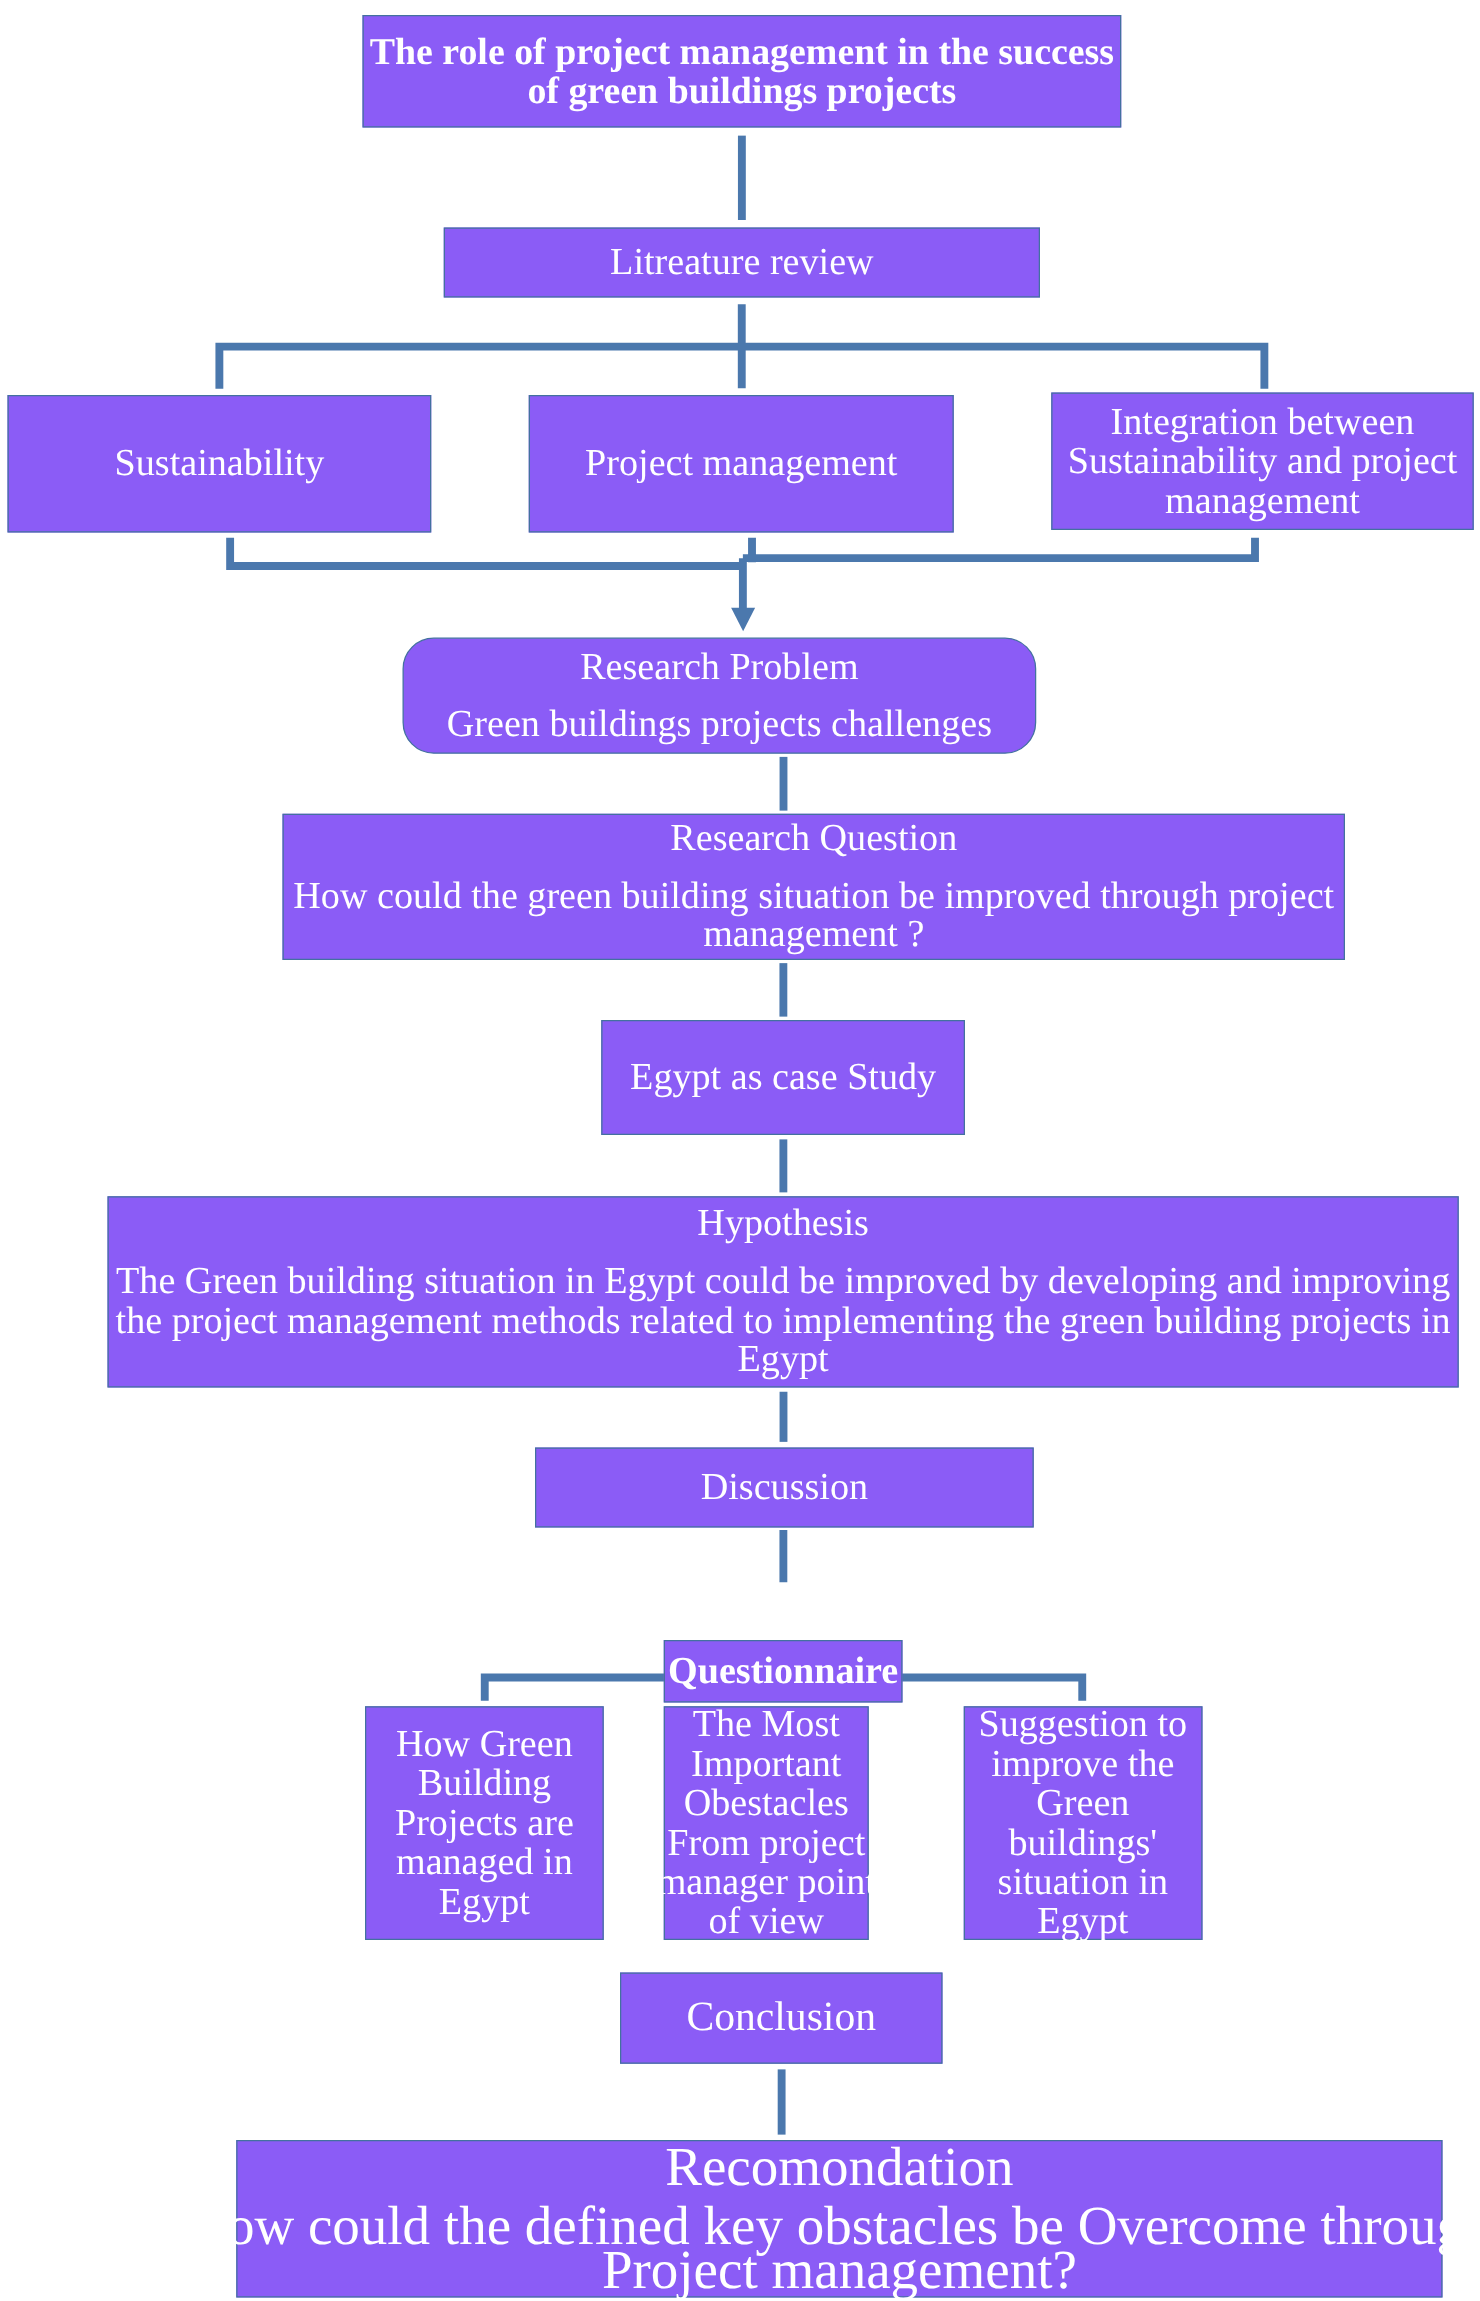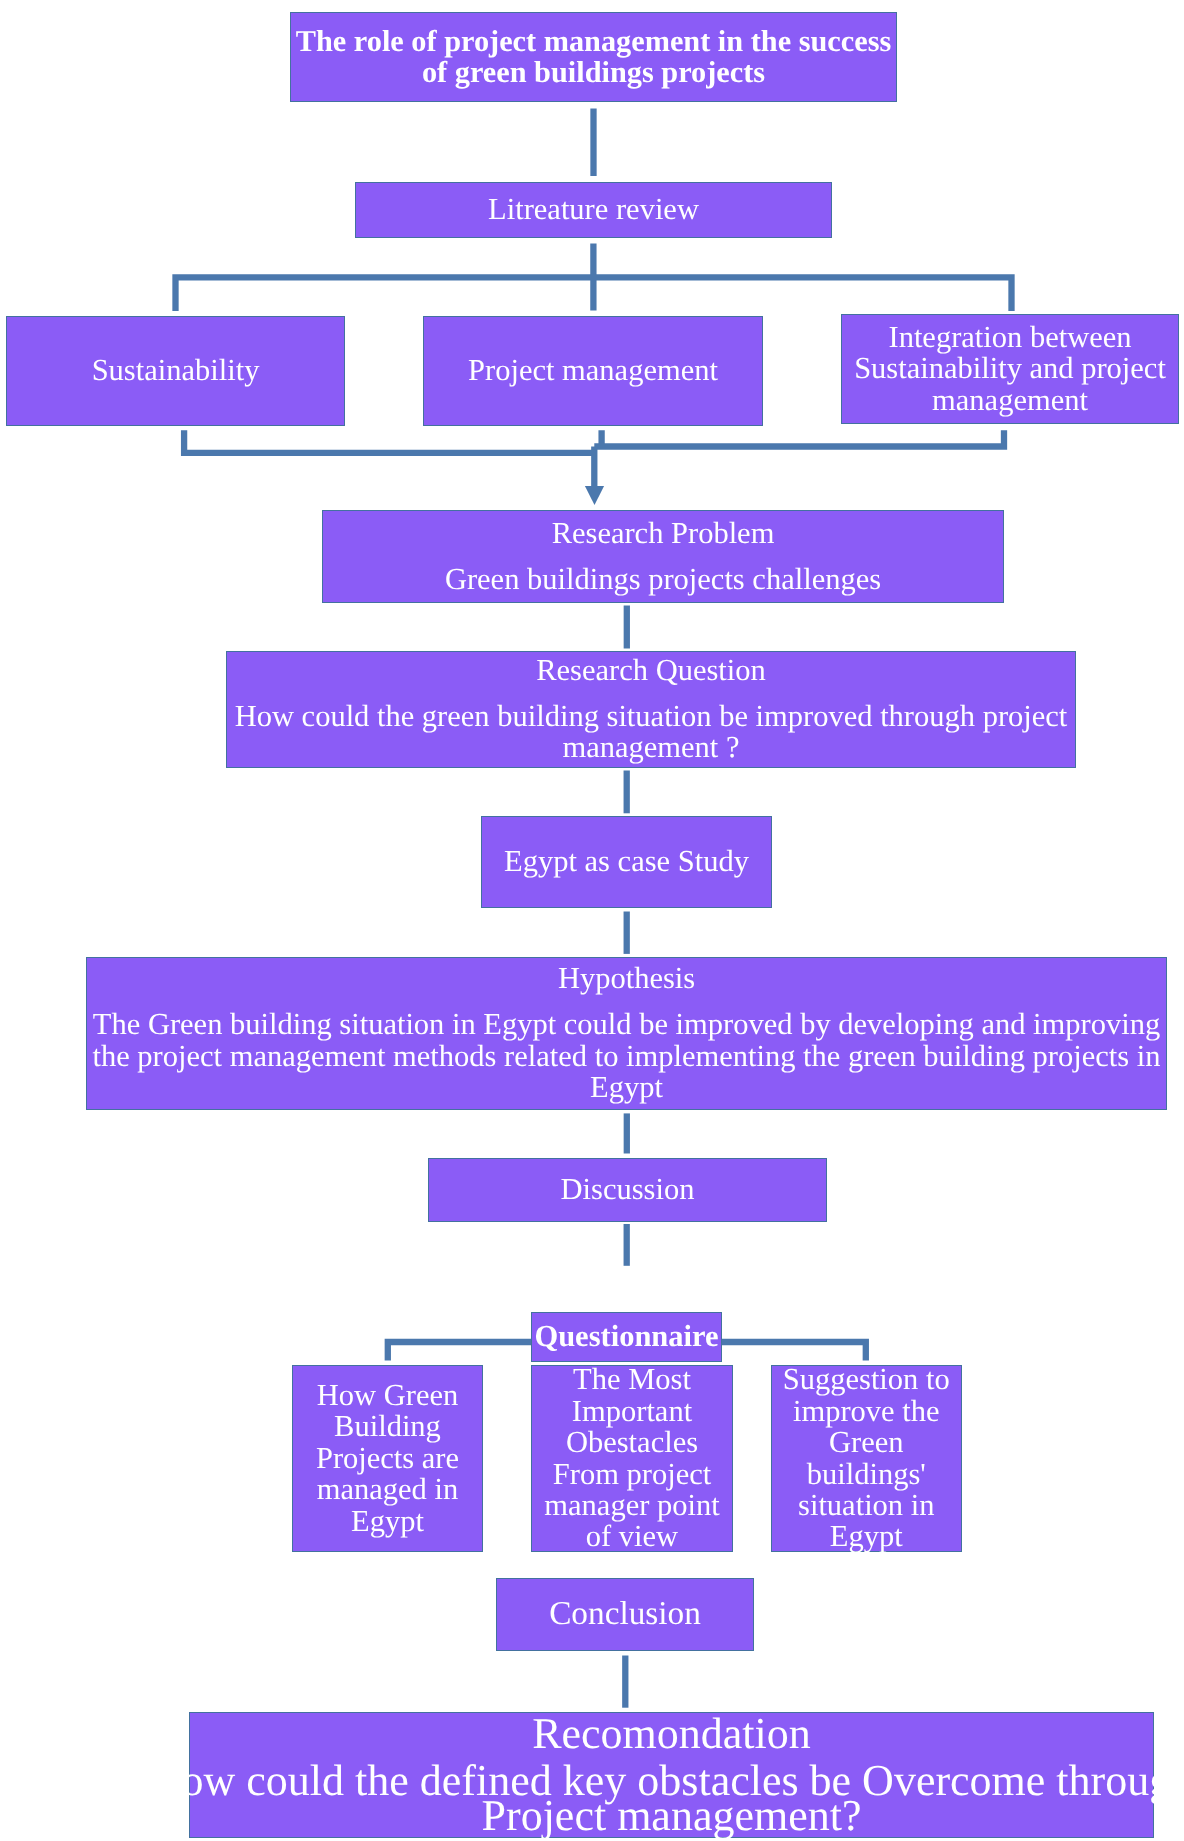--- a/index.html
+++ b/index.html
@@ -17,28 +17,28 @@
   .node .ln{display:block;white-space:nowrap;}
   .node .hdr{margin-bottom:14.4px;}
   svg.edges{position:absolute;left:0;top:0;width:1184px;height:1841px;overflow:visible;}
 
   
   .n-title {left:290px; top:12px;   width:607px; height:90px;  font-size:30.3px; font-weight:bold;}
   .n-lit   {left:355px; top:182px;  width:477px; height:56px;}
   .n-sus   {left:6px;   top:316px;  width:339px; height:110px;}
   .n-pm    {left:423px; top:316px;  width:340px; height:110px;}
   .n-int   {left:841px; top:298px;  width:338px; height:110px;margin-top:16px;}
-  .n-rp    {left:322px; top:510px;  width:682px; height:93px;}
+  .n-rp    {left:322px; top:510px;  width:507px; height:93px;border-radius:25px;}
   .n-rq    {left:202px; top:651px;  width:850px; height:117px;margin-left:24px;}
   .n-case  {left:481px; top:816px;  width:291px; height:92px;text-align:right;}
   .n-hyp   {left:86px;  top:957px;  width:1081px;height:153px;}
   .n-disc  {left:428px; top:1158px; width:399px; height:64px;}
   .n-quest {left:531px; top:1312px; width:191px; height:50px;font-weight:bold;}
   .n-q1    {left:292px; top:1365px; width:191px; height:187px;}
-  .n-q2    {left:531px; top:1365px; width:202px; height:187px;justify-content:center;}
+  .n-q2    {left:531px; top:1365px; width:164px; height:187px;justify-content:center;}
   .n-q3    {left:770.5px;top:1365px; width:191.5px;height:187px;}
   .n-conc  {left:496px; top:1578px; width:258px; height:73px; font-size:33.3px; line-height:34.5px;}
   .n-rec   {left:189px; top:1712px; width:965px; height:126px; font-size:44px;   line-height:34.5px;}
   .n-rec .hdr{margin-bottom:13px;}
 </style>
 </head>
 <body>
 
 <div id="stage">
 

